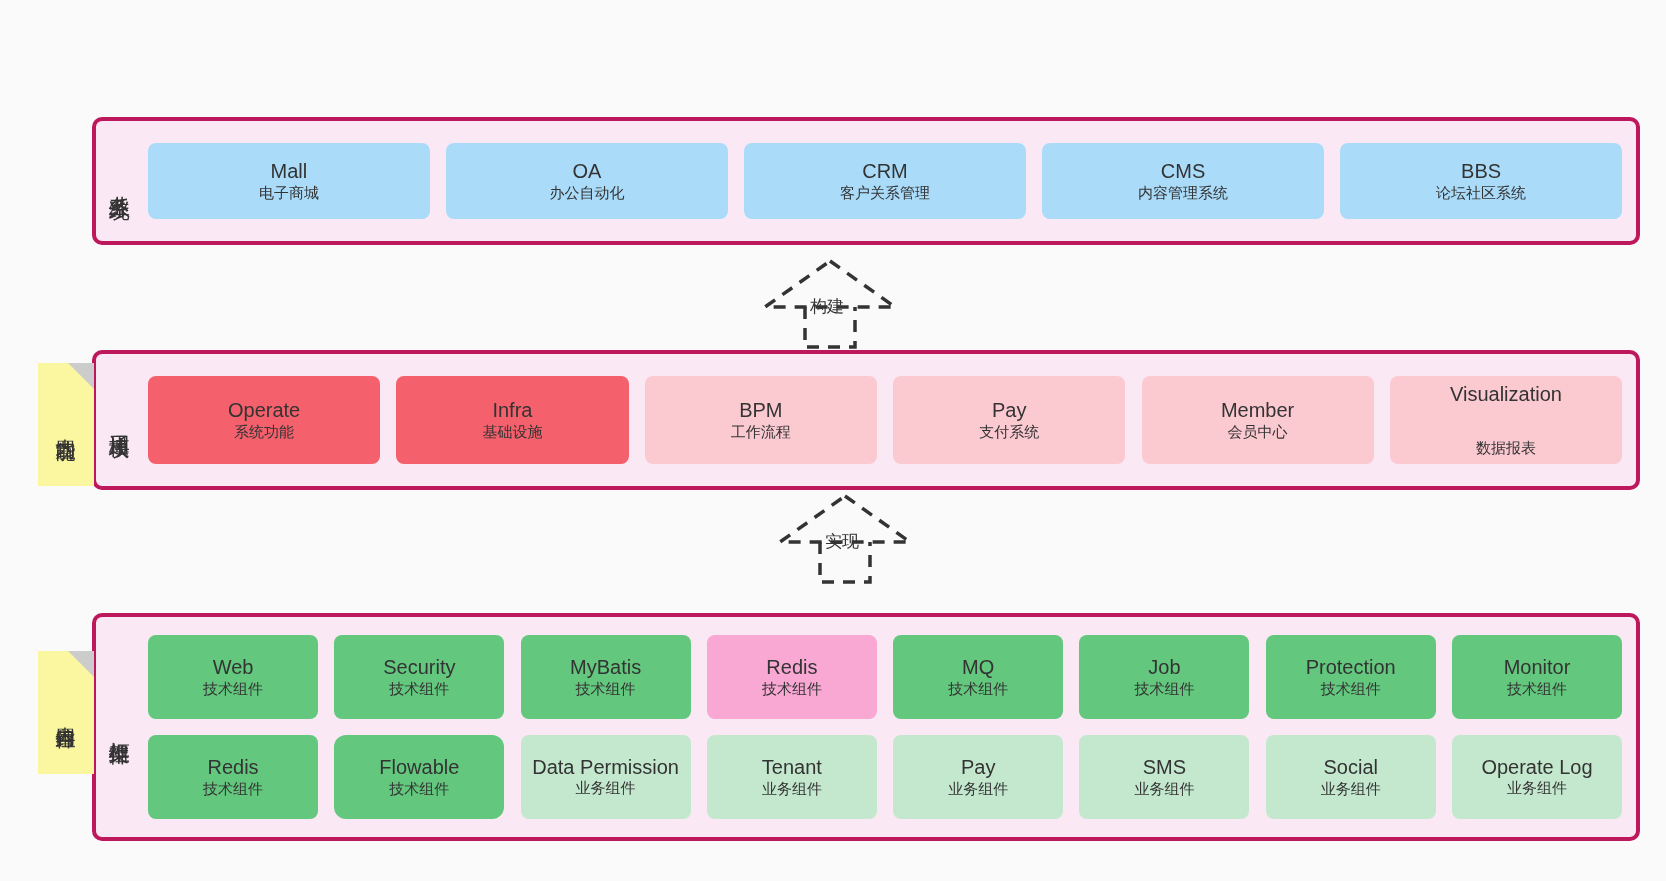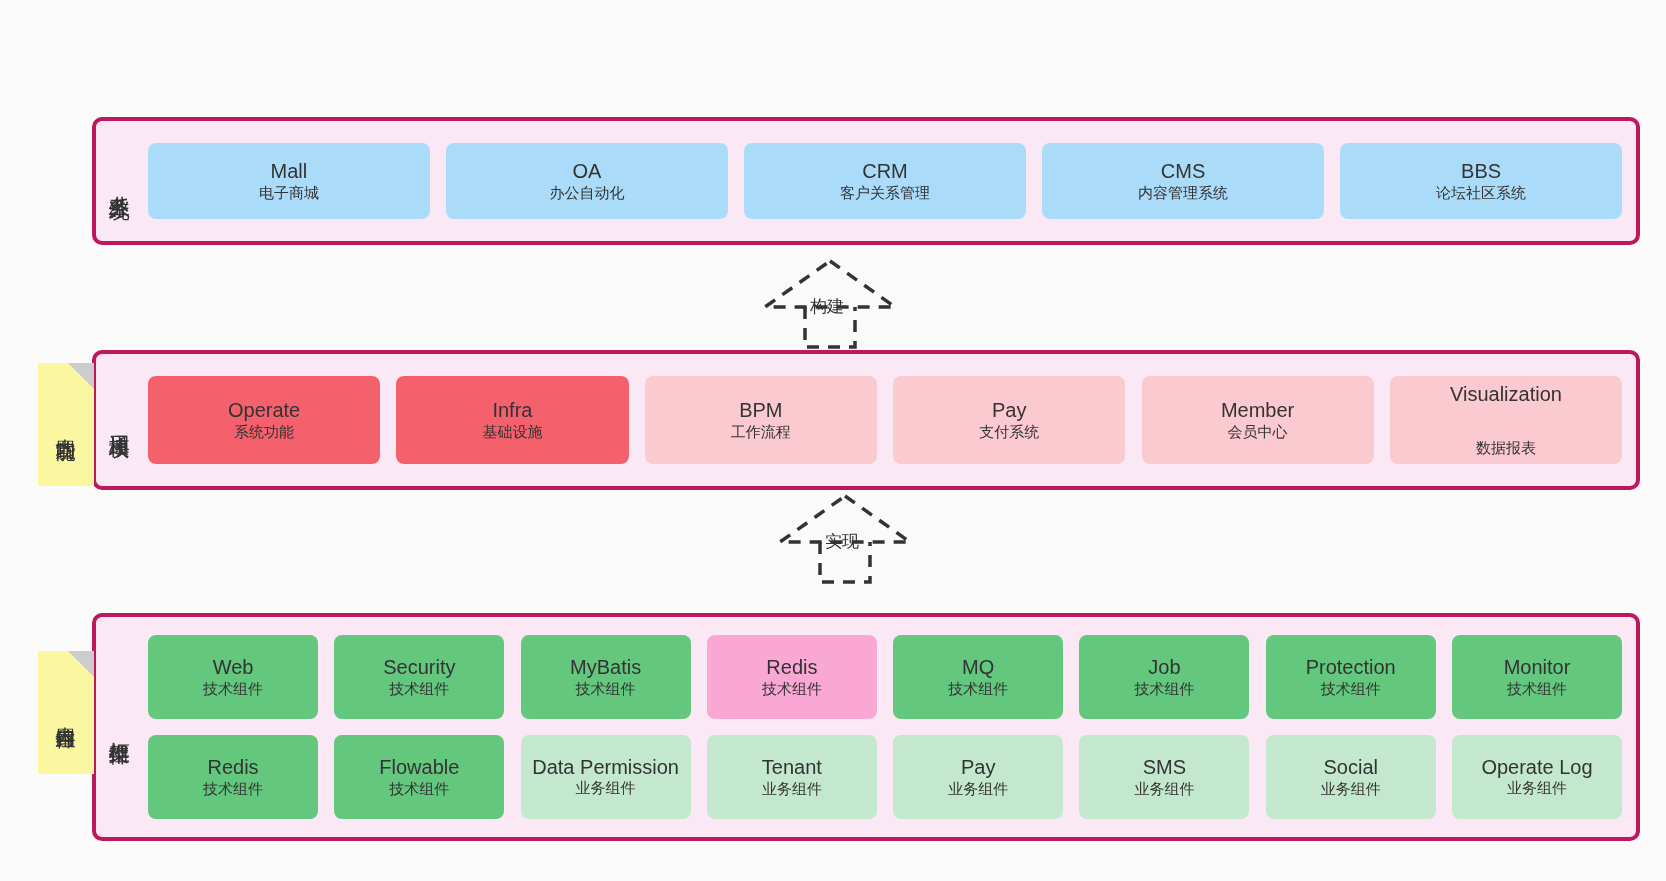--- a/index.html
+++ b/index.html
@@ -249,21 +249,21 @@
           <div class="card" style="background: rgb(99, 199, 126);">
             <div class="en">Monitor</div>
             <div class="cn">技术组件</div>
           </div>
         </div>
       <div class="card-row" id="fw-row-1">
           <div class="card" style="background: rgb(99, 199, 126);">
             <div class="en">Redis</div>
             <div class="cn">技术组件</div>
           </div>
-          <div class="card" style="background: rgb(99, 199, 126);">
+          <div class="card" style="background: rgb(99, 199, 126); border-radius: 12px;">
             <div class="en">Flowable</div>
             <div class="cn">技术组件</div>
           </div>
           <div class="card two-line-en" style="background: rgb(195, 232, 206);">
             <div class="en">Data Permission</div>
             <div class="cn">业务组件</div>
           </div>
           <div class="card" style="background: rgb(195, 232, 206);">
             <div class="en">Tenant</div>
             <div class="cn">业务组件</div>

